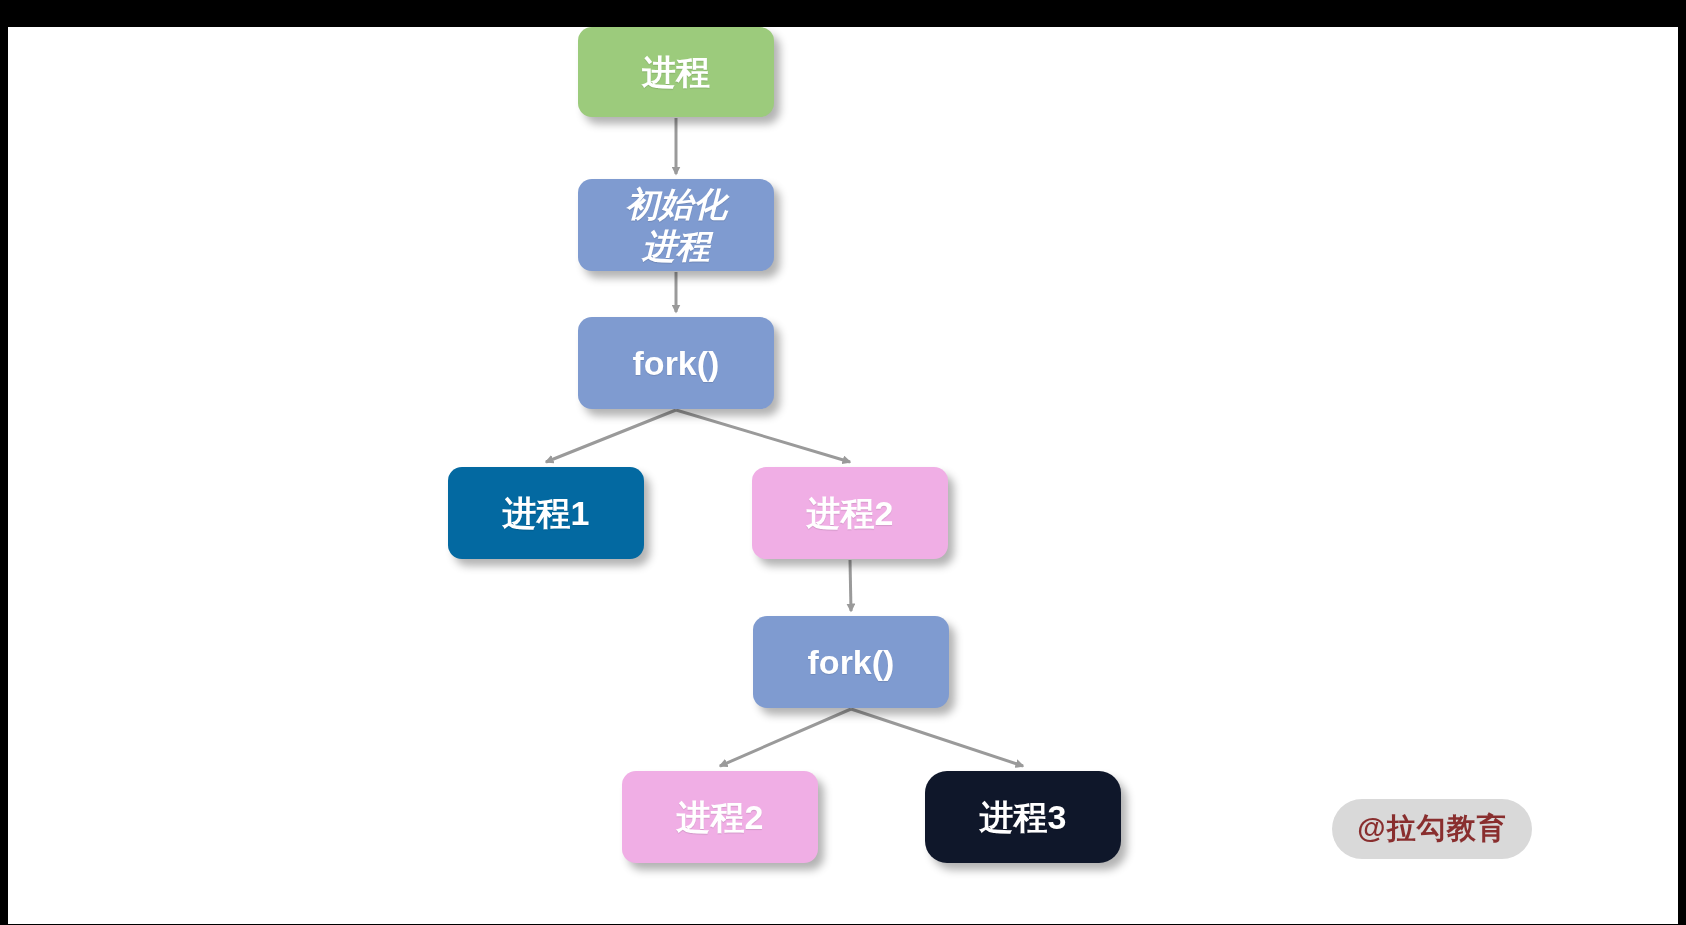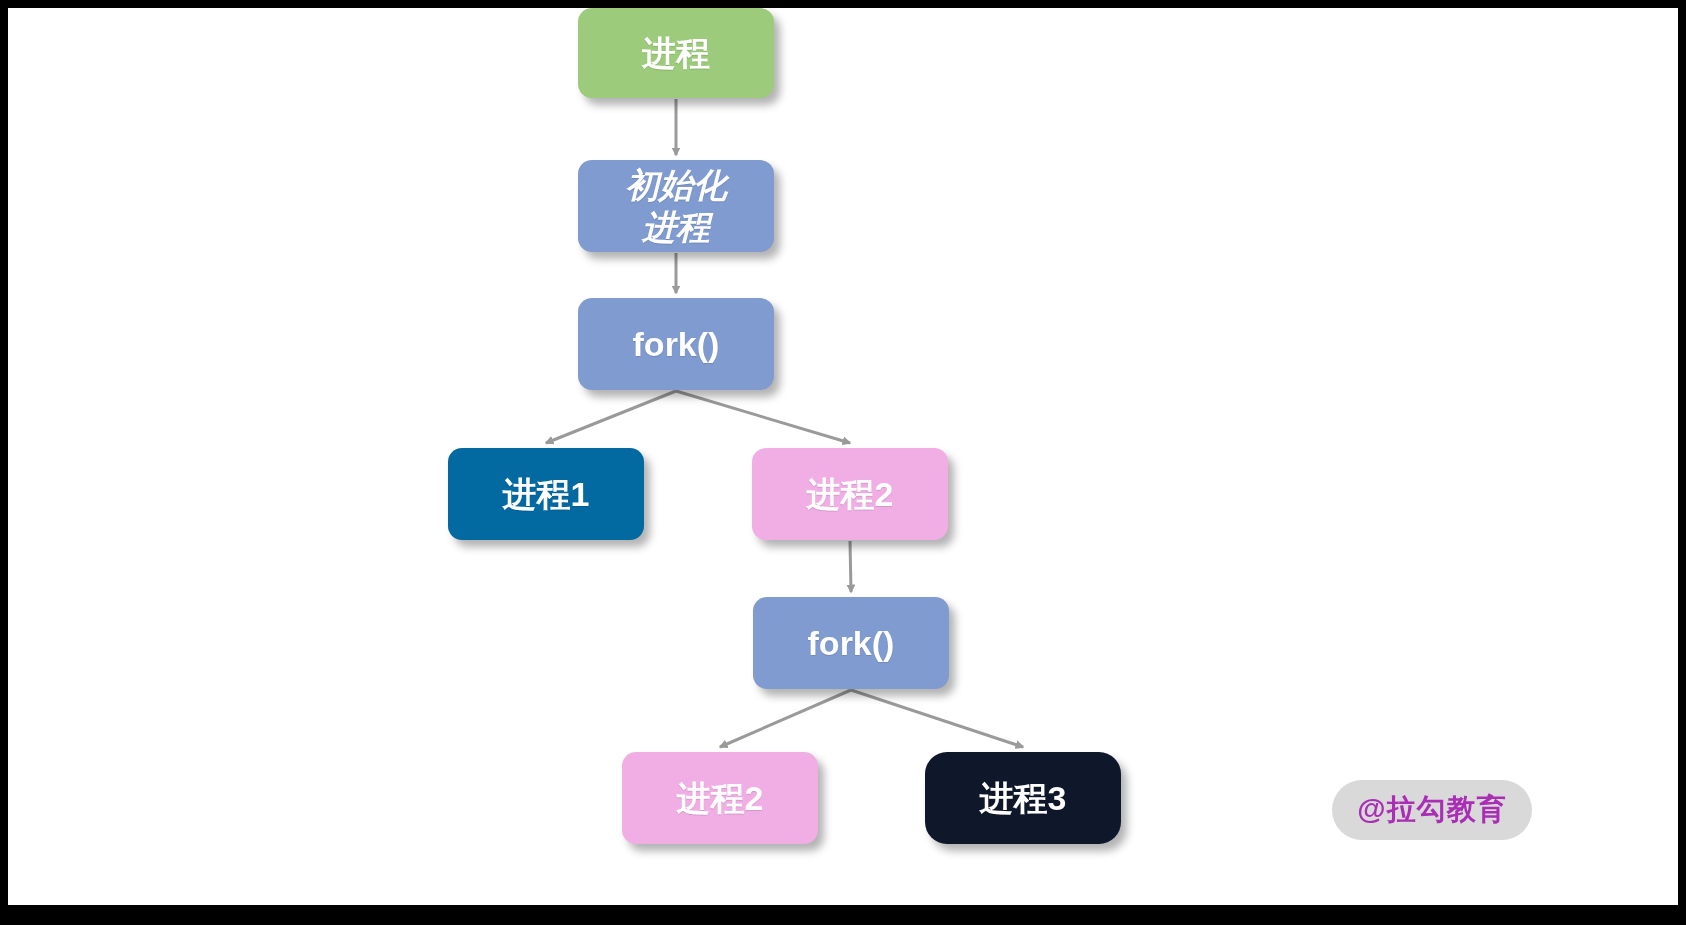--- a/index.html
+++ b/index.html
@@ -8,20 +8,21 @@
     height: 925px;
     background: #000;
     font-family: "Liberation Sans", "DejaVu Sans", sans-serif;
     overflow: hidden;
   }
   .frame {
     position: relative;
     width: 1686px;
     height: 738px;
     background: #000;
+    margin-top: 19px;
   }
   .canvas {
     position: absolute;
     left: 8px;
     top: 8px;
     width: 1670px;
     height: 897px;
     background: #ffffff;
     overflow: hidden;
   }
@@ -69,21 +70,21 @@
     width: 200px;
     height: 60px;
     background: #d6d6d6;
     opacity: 0.92;
     border-radius: 30px;
     display: flex;
     align-items: center;
     justify-content: center;
   }
   .watermark-label {
-    color: #a21caf;
+    color: #7f1d1d;
     font-size: 29px;
     font-weight: bold;
     letter-spacing: 1px;
   }
 </style>
 </head>
 <body>
 
 <div class="frame">
   <div class="canvas">

